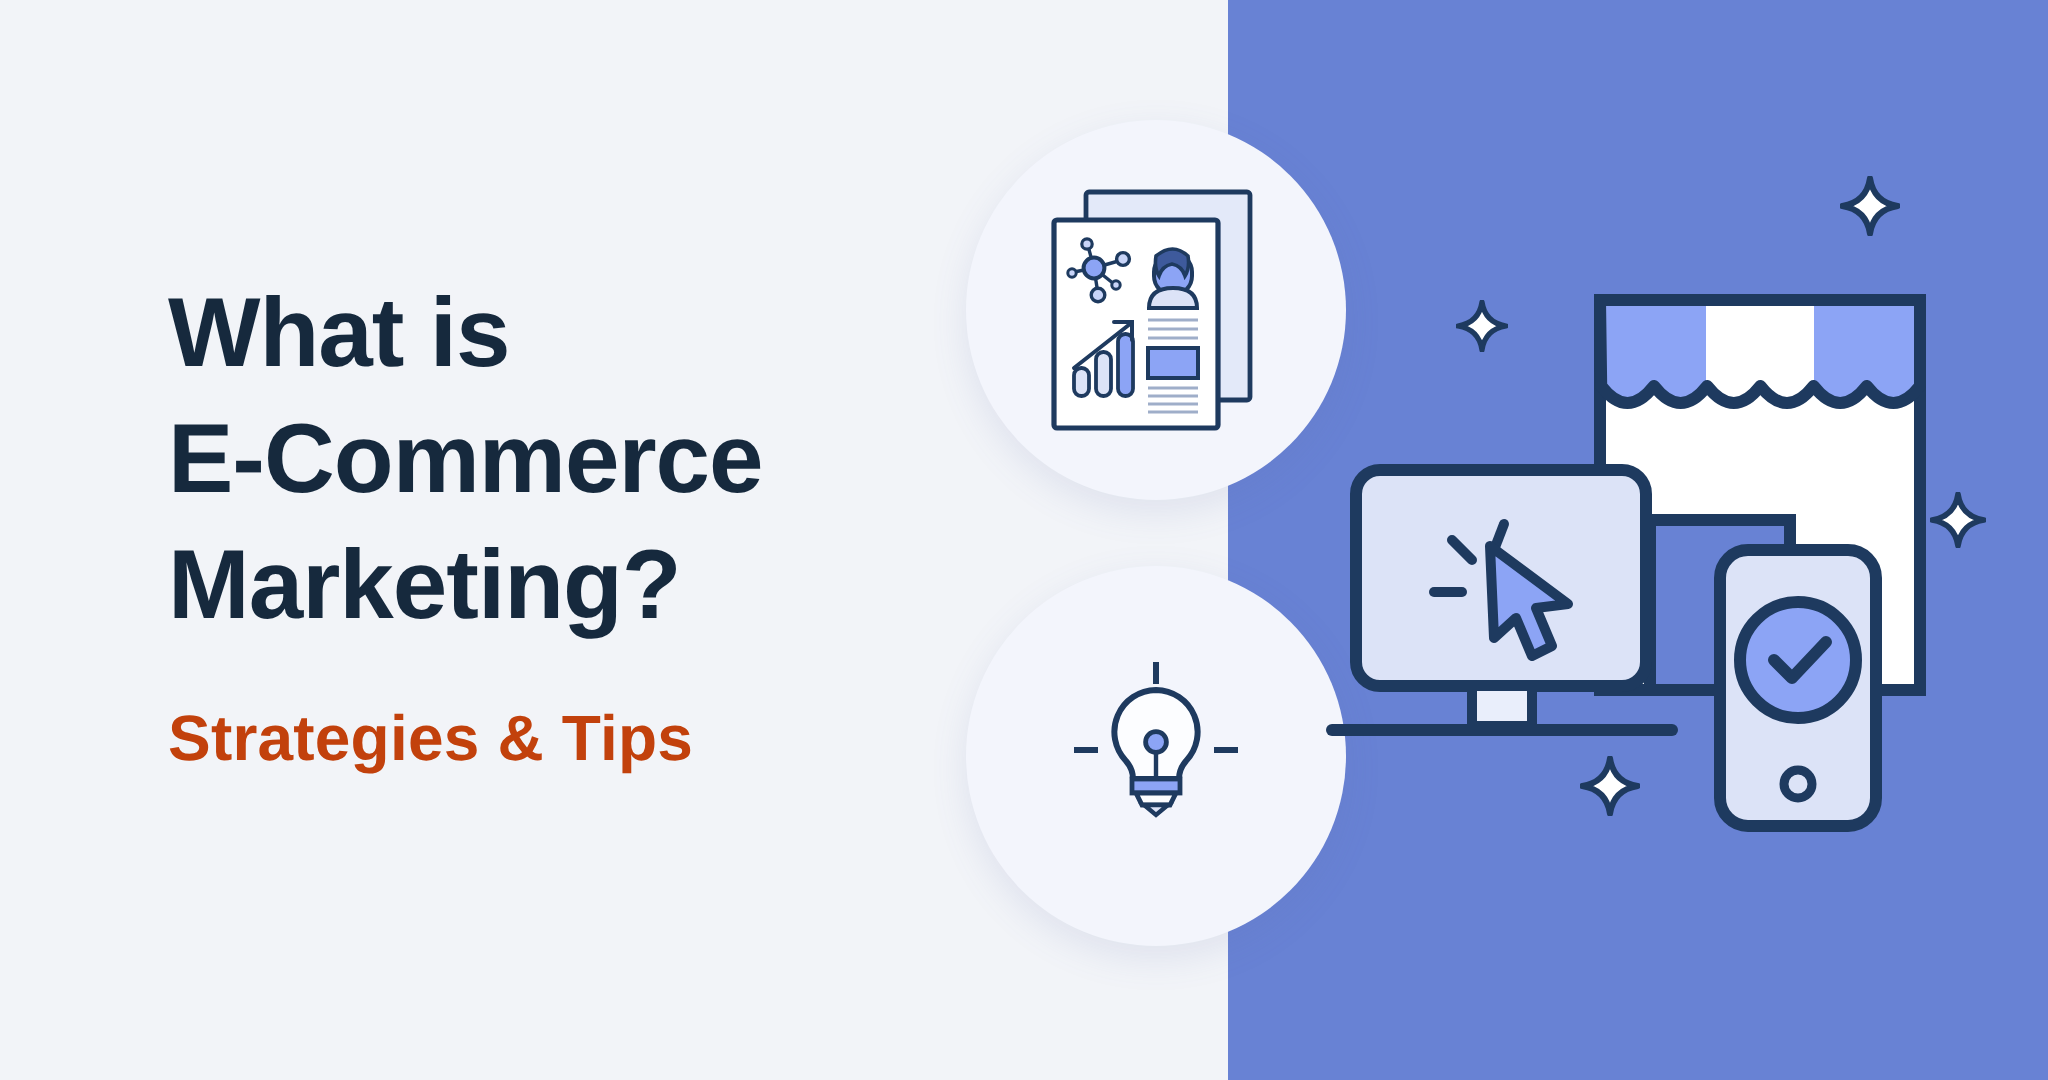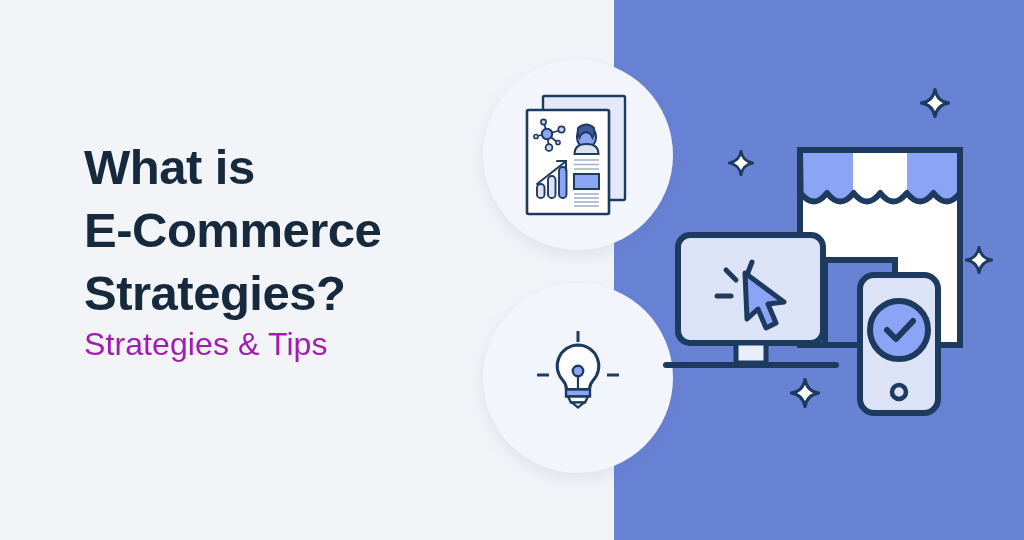--- a/index.html
+++ b/index.html
@@ -28,24 +28,25 @@
   }
   .headline {
     font-size: 49px;
     line-height: 63px;
     font-weight: bold;
     letter-spacing: -0.5px;
     color: #16293D;
     white-space: pre-line;
   }
   .subheadline {
+    margin-top: 25px;
     font-size: 32px;
     line-height: 38px;
-    font-weight: 400;
-    color: #a21caf;
+    font-weight: 700;
+    color: #c2410c;
     letter-spacing: 0.1px;
   }
   
   .icon-circle {
     position: absolute;
     border-radius: 50%;
     background: #F3F5FC;
     box-shadow: 0 6px 18px rgba(90,110,170,0.13);
     display: flex;
     align-items: center;
@@ -69,21 +70,21 @@
 </head>
 <body>
 
 <div class="banner">
 
   <div class="right-panel"></div>
 
   <div class="text-block">
     <div class="headline">What is
 E-Commerce
-Strategies?</div>
+Marketing?</div>
     <div class="subheadline">Strategies &amp; Tips</div>
   </div>
 
   <div class="icon-circle circle-doc">
     <svg width="118" height="126" viewBox="0 0 118 126">
 
       <rect x="24" y="4" width="82" height="104" rx="1.5" fill="#E3E9F9" stroke="#1E3A5F" stroke-width="2.4"></rect>
 
       <rect x="8" y="18" width="82" height="104" rx="1.5" fill="#FFFFFF" stroke="#1E3A5F" stroke-width="2.6"></rect>
 

